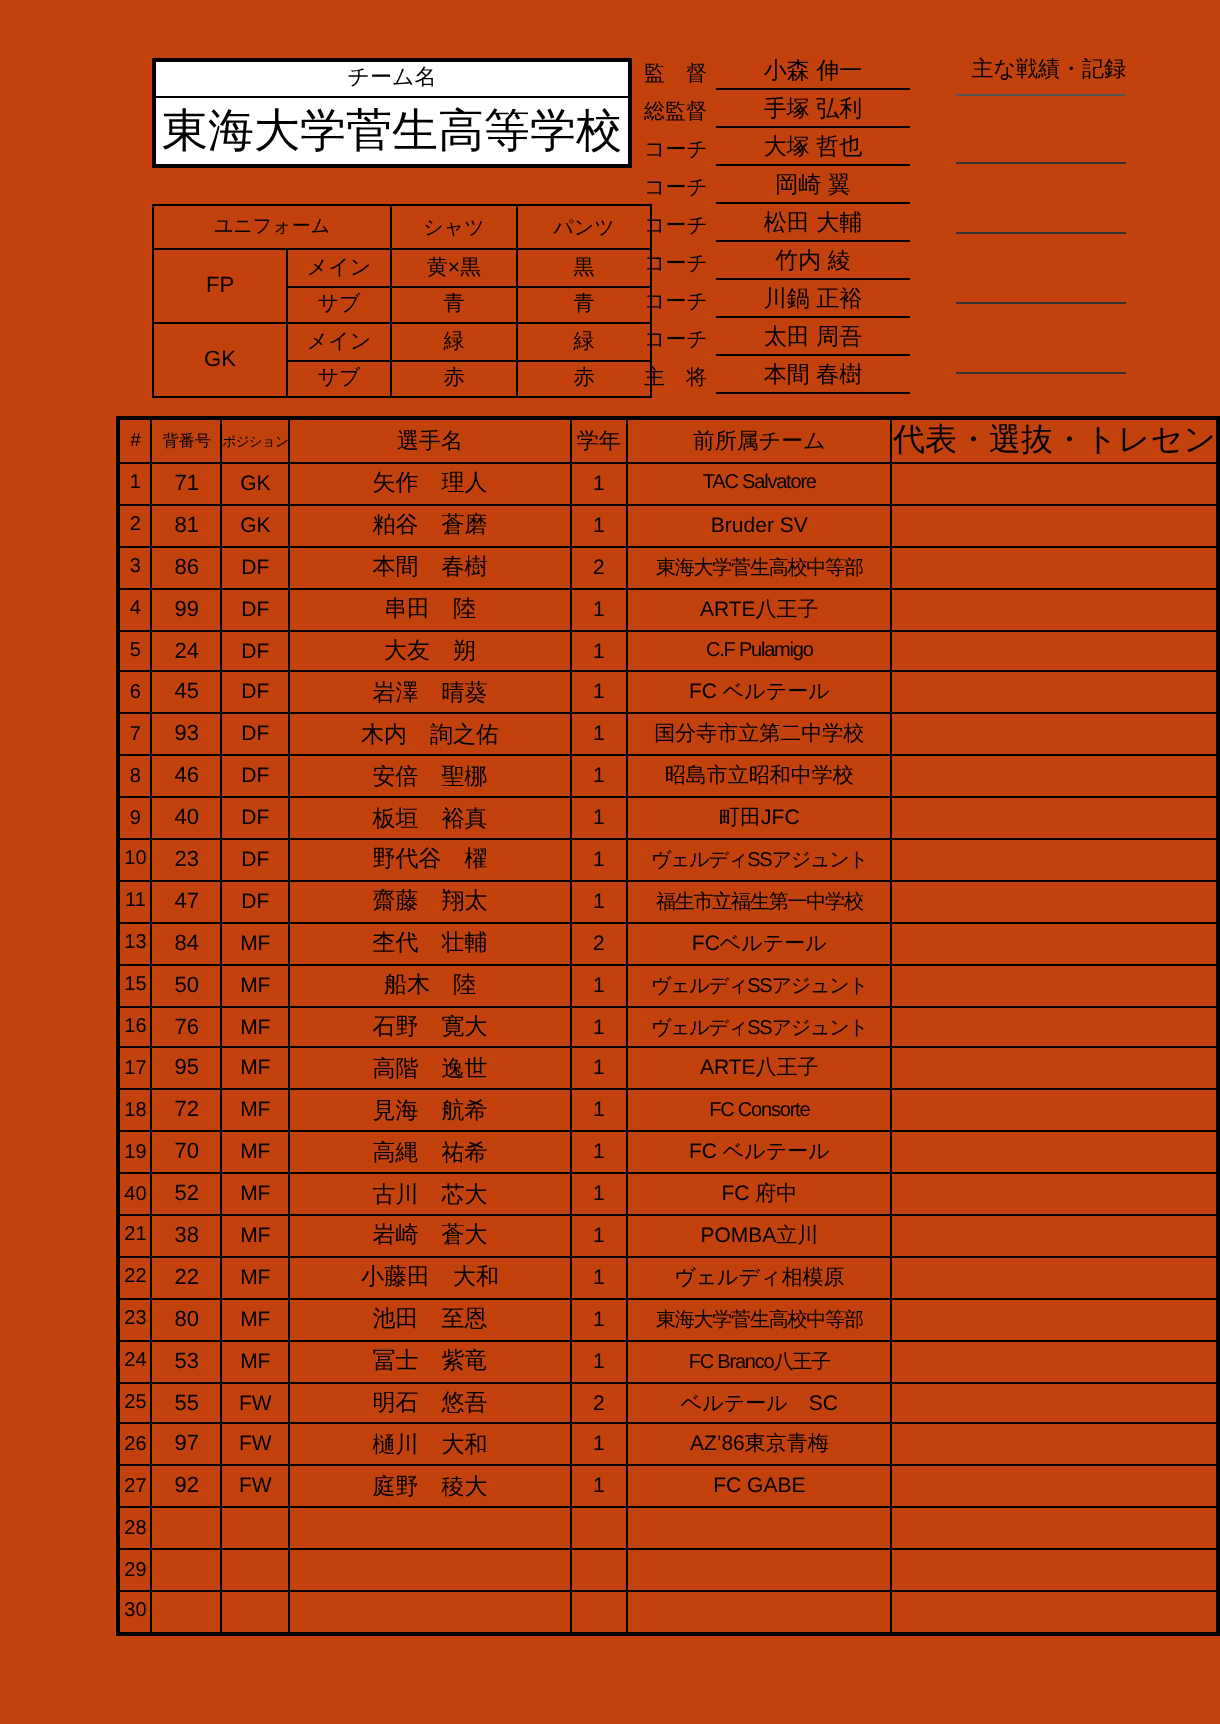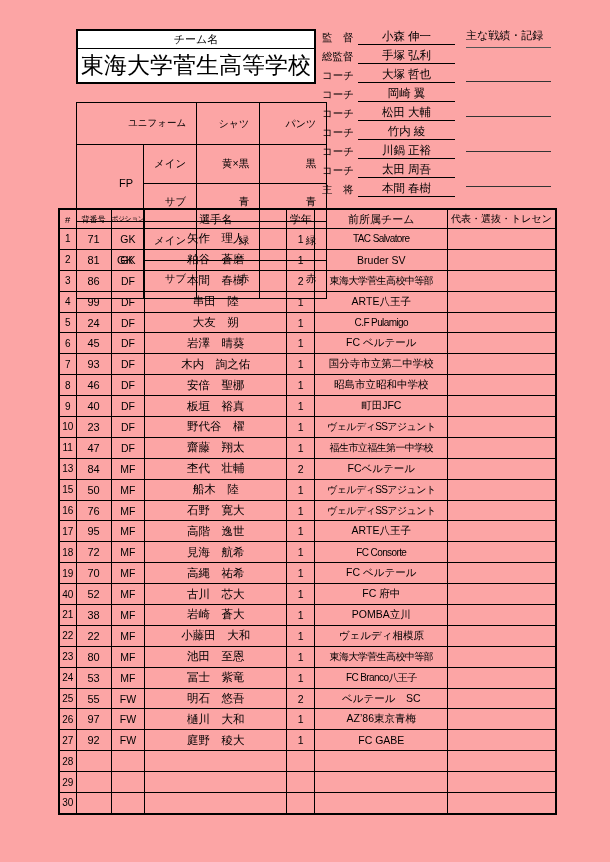--- a/index.html
+++ b/index.html
@@ -1,49 +1,49 @@
 <!DOCTYPE html>
 <html><head>
 <meta charset="utf-8">
 <style>
   html,body { margin:0; padding:0; background:#e8e8e8; }
   .page {
-    position:relative; width:610px; height:862px; background:#fca5a5;
+    position:relative; width:610px; height:862px; background:#c2410c;
     font-family:"Liberation Sans","DejaVu Sans",sans-serif; color:#000;
     margin:0 auto; overflow:hidden;
   }
   
   .team-box { position:absolute; left:76px; top:29px; width:236px; border:2px solid #000; background:#fff; }
   .team-label { height:17px; line-height:17px; border-bottom:1.2px solid #000; text-align:center; font-size:11px; }
   .team-name { height:33px; line-height:33px; text-align:center; font-size:23px; white-space:nowrap; letter-spacing:0; }
   
   .staff-list { position:absolute; left:322px; top:26px; width:133px; }
   .staff-row { display:flex; height:19px; align-items:flex-end; }
   .staff-role { width:34px; flex:none; font-size:10.5px; line-height:16px; white-space:nowrap; }
   .staff-name { flex:1; margin-left:2px; text-align:center; font-size:11.5px; line-height:16px;
                 border-bottom:1.2px solid #000; white-space:nowrap; }
   
-  .records { position:absolute; left:466px; top:28px; width:85px; height:165px; }
+  .records { position:absolute; left:478px; top:28px; width:85px; height:165px;text-align:right; }
   .records-title { font-size:11px; line-height:15px; padding-bottom:4px; border-bottom:1.2px solid #555; white-space:nowrap; }
   .record-line { position:absolute; left:0; width:85px; height:0; border-bottom:1.2px solid #333; }
   
   .uniform { position:absolute; left:76px; top:102px; border-collapse:collapse; table-layout:fixed; border:1.8px solid #000; }
-  .uniform td { border:1.3px solid #000; text-align:right; padding:10px; overflow:hidden; white-space:nowrap; }
+  .uniform td { border:1.3px solid #000; text-align:center; padding:0; overflow:hidden; white-space:nowrap; }
   .uniform .u-head td { height:21px; font-size:10px; }
   .uniform .u-head .u-title { font-size:9.5px; }
   .uniform tbody td { height:17.5px; font-size:10.5px; }
   .uniform .u-group { font-size:11px; }
   
   .roster { position:absolute; left:58px; top:208px; border-collapse:collapse; table-layout:fixed; border:2px solid #000; }
   .roster th, .roster td { border:1.4px solid #000; text-align:center; padding:0; overflow:hidden; white-space:nowrap; font-weight:normal; }
   .roster thead th { height:18px; font-size:11px; }
   .roster thead .c0 { font-size:9.5px; }
   .roster thead .c1 { font-size:8px; }
   .roster thead .c2 { font-size:6.8px; letter-spacing:-0.4px; }
-  .roster thead .c6 { font-size:10px;text-align:center; }
+  .roster thead .c6 { font-size:16px;text-align:center; }
   .roster tbody td { height:19.9px; }
   .roster tbody .c0 { font-size:10px; }
   .roster tbody .c1 { font-size:11px; }
   .roster tbody .c2 { font-size:10.5px; }
   .roster tbody .c3 { font-size:11.5px; }
   .roster tbody .c4 { font-size:10.5px; }
   .roster tbody .c5 { font-size:10.5px; }
   .roster tbody .tight { font-size:10px; letter-spacing:-0.6px; }
 </style>
 </head>

